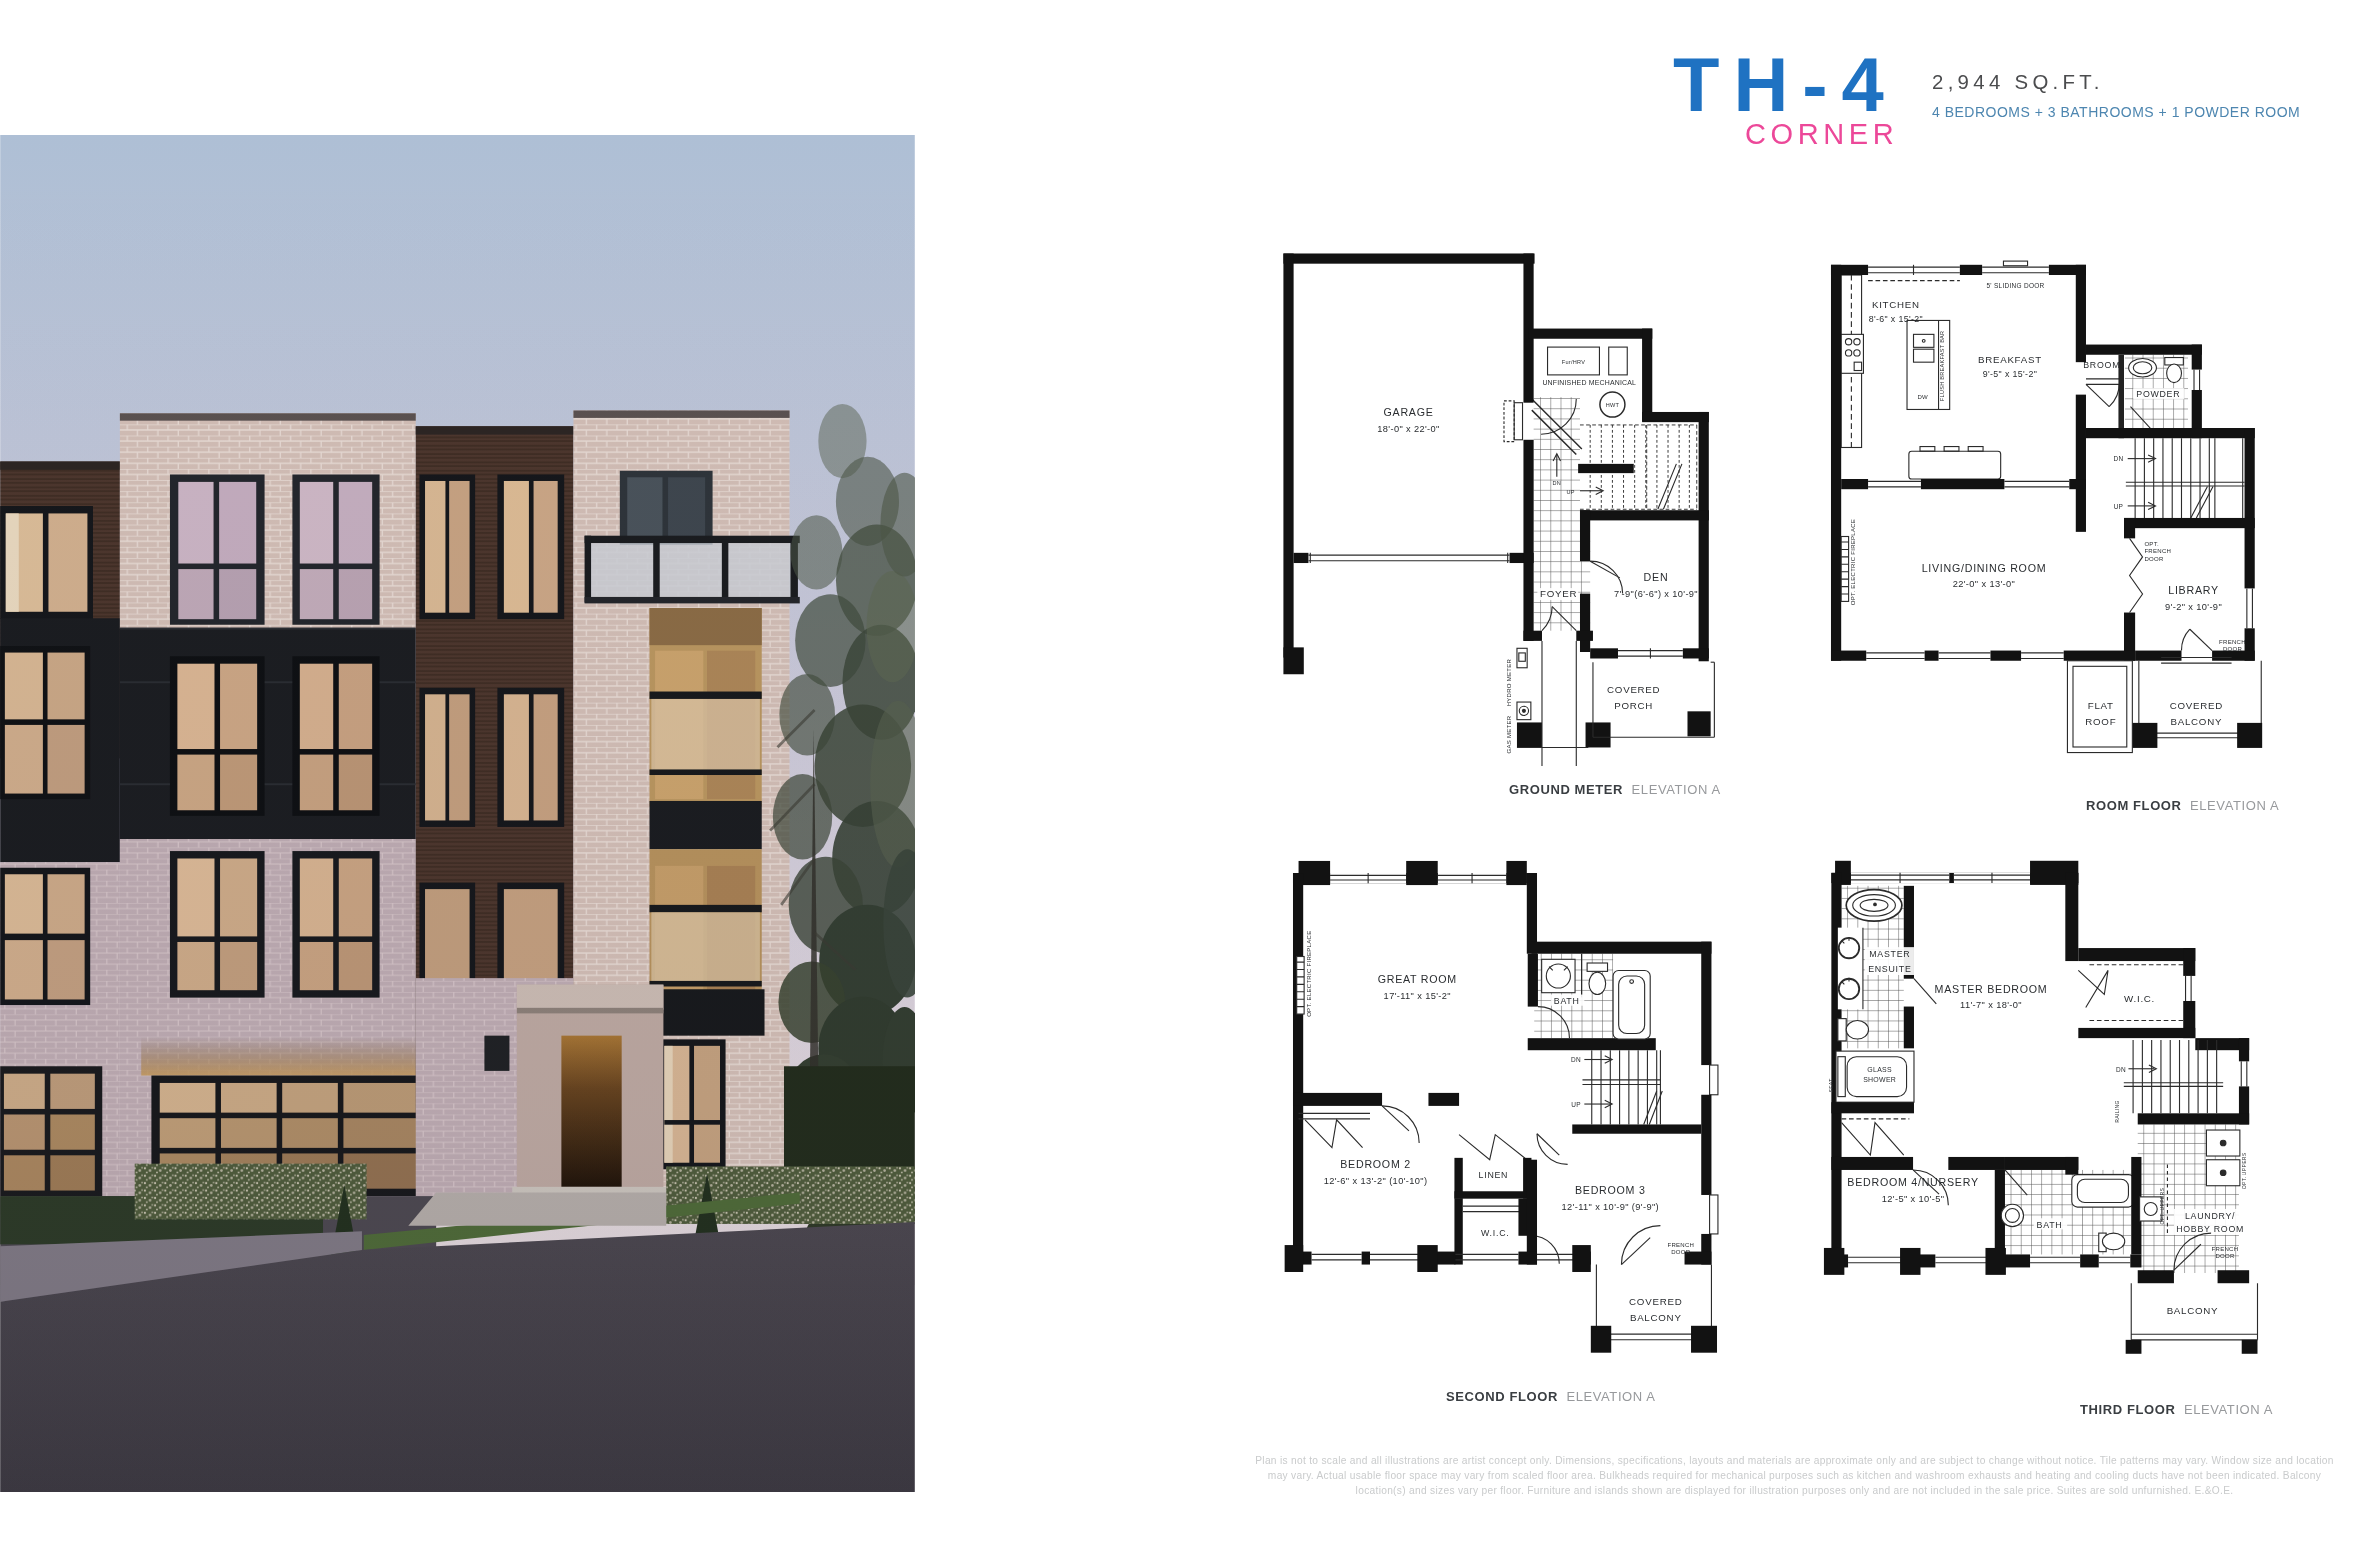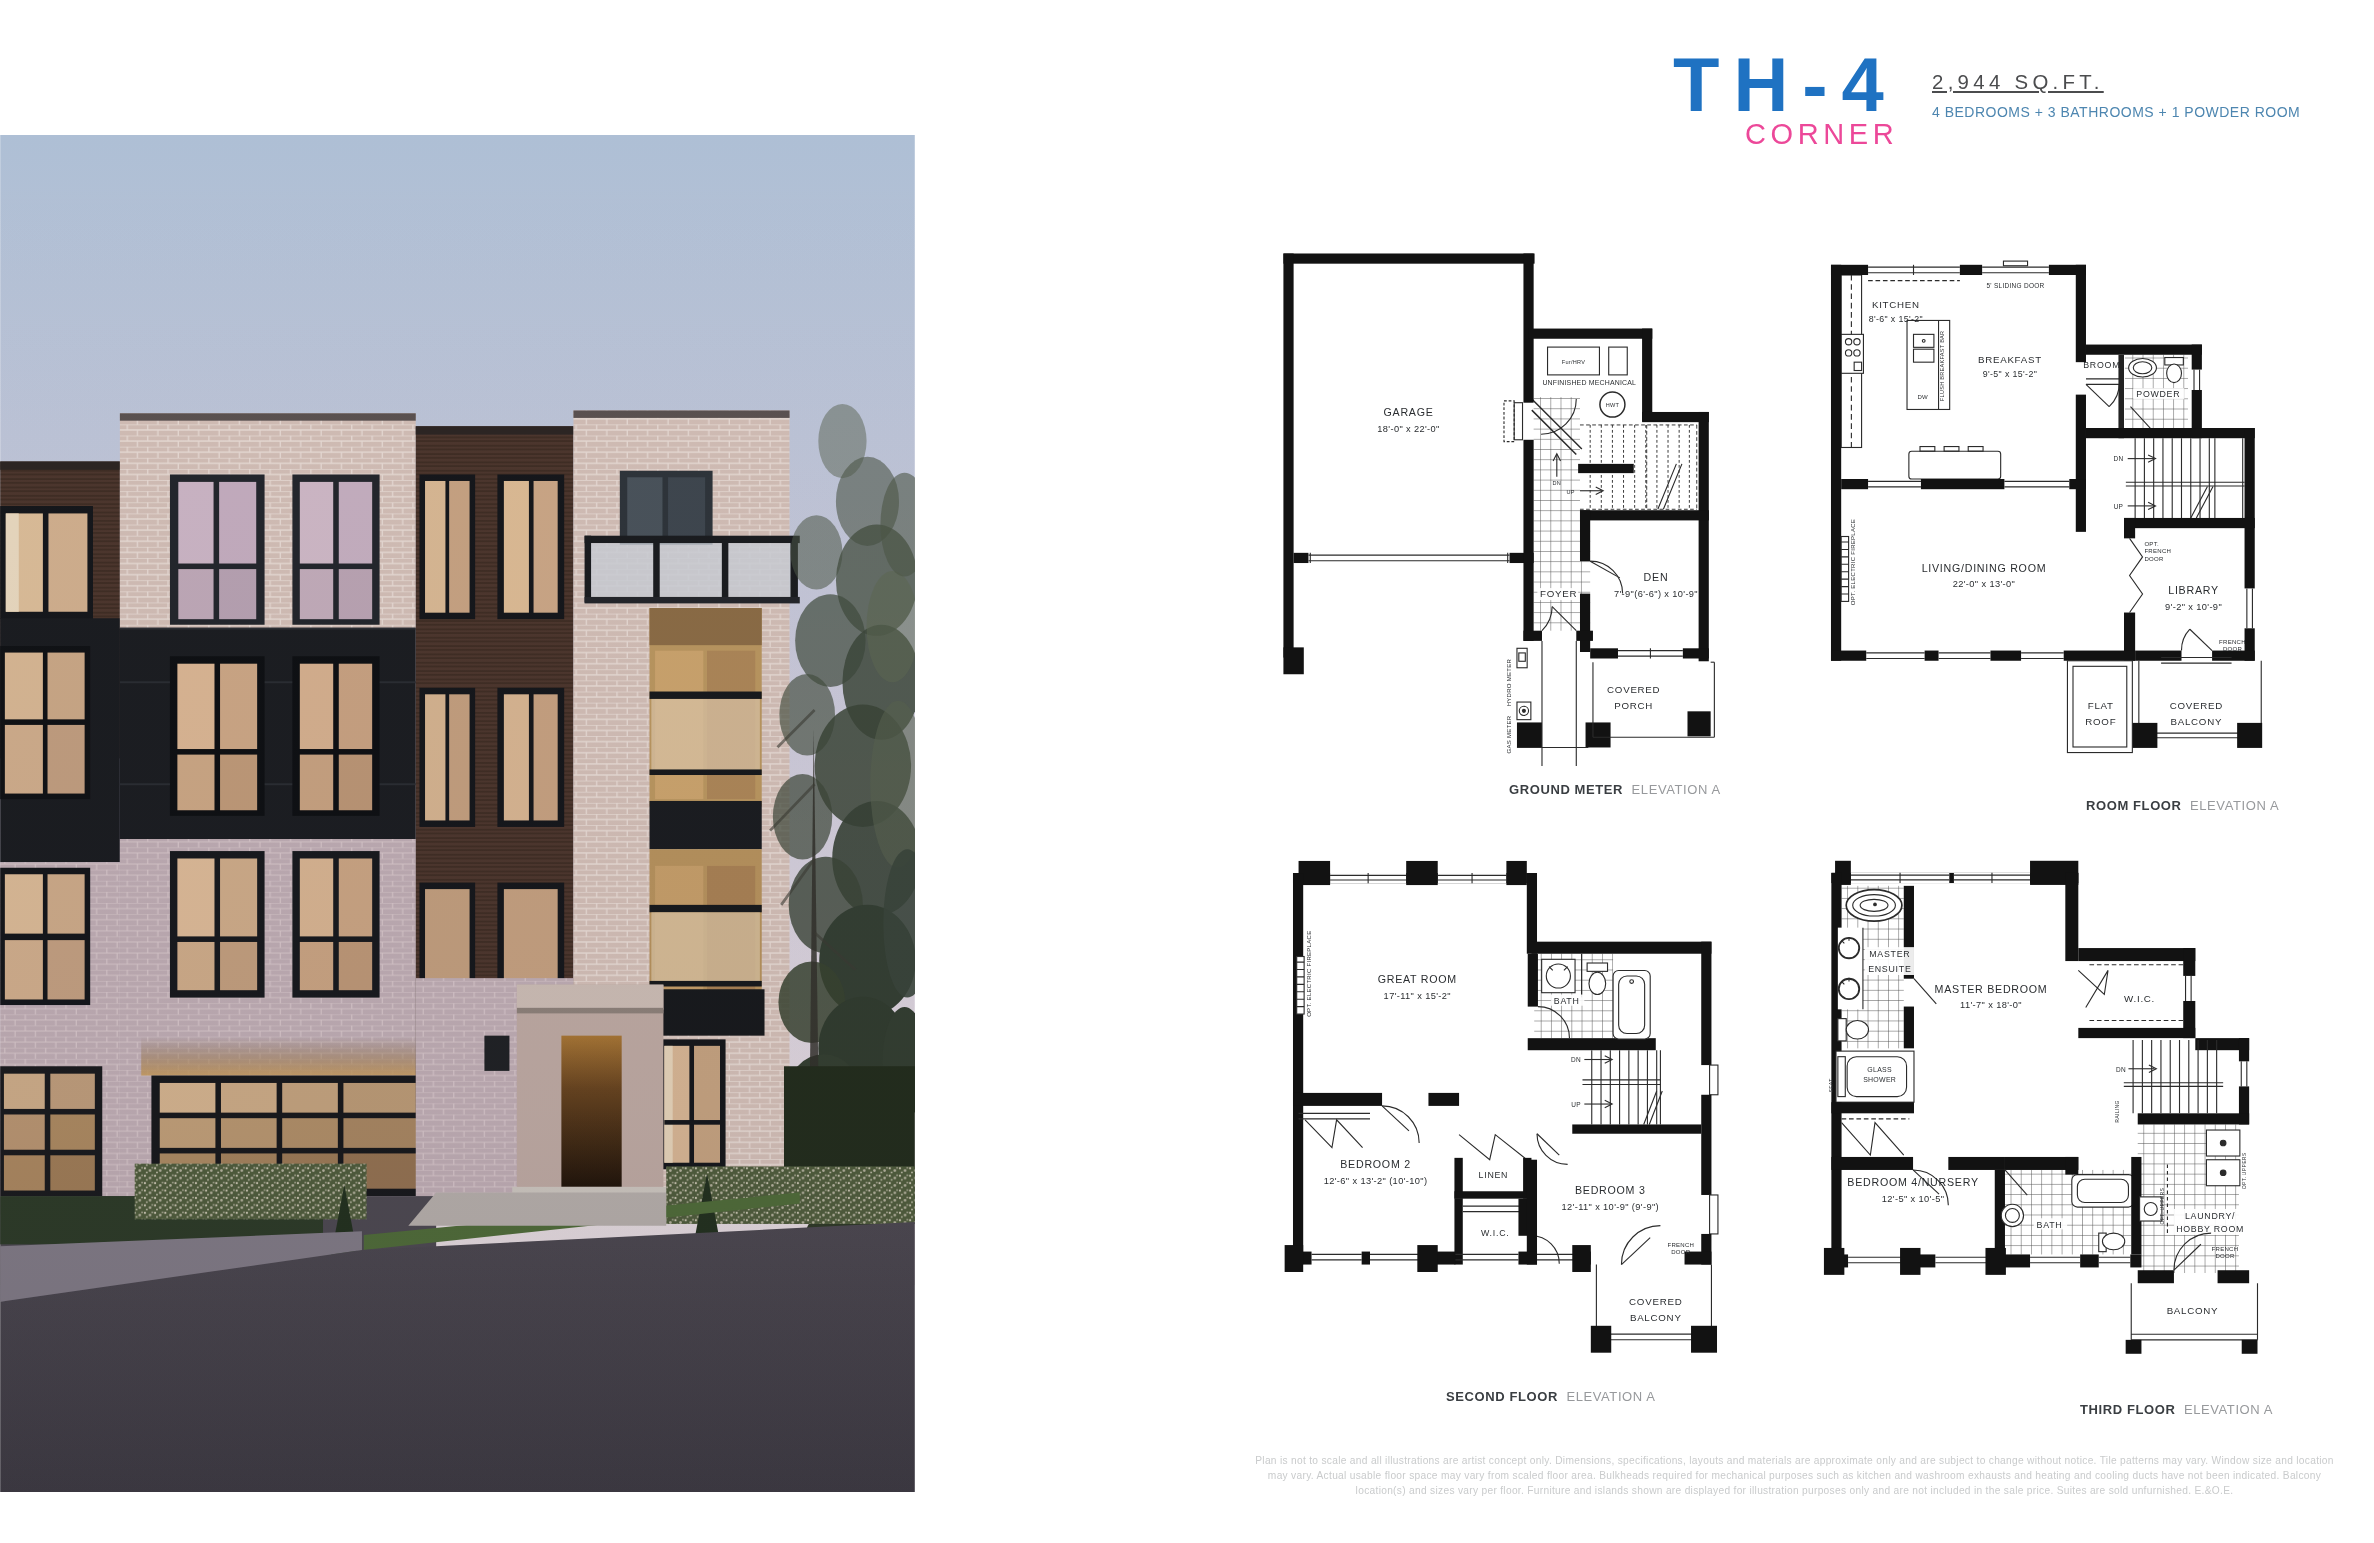--- a/index.html
+++ b/index.html
@@ -319,21 +319,21 @@
       <polygon points="0,1198 390,1182 390,1202 0,1258" fill="#7f7984"></polygon>
 
       <rect x="0" y="0" width="986" height="1463" fill="url(#dusk)"></rect>
     </svg>
   </div>
 
   <div class="abs cap" style="left:1673px;top:41px;font-size:76px;font-weight:bold;letter-spacing:14px;color:#1f72c2;">TH-4</div>
 
   <div class="abs cap" style="left:1745px;top:118px;font-size:29px;letter-spacing:4.6px;color:#ec4899;">CORNER</div>
 
-  <div class="abs cap" style="left:1932px;top:71px;font-size:20.4px;letter-spacing:4.3px;color:#4b4c4e;text-decoration:underline;">2,944 SQ.FT.</div>
+  <div class="abs cap" style="left:1932px;top:71px;font-size:20.4px;letter-spacing:4.3px;color:#4b4c4e;">2,944 SQ.FT.</div>
 
   <div class="abs cap" style="left:1932px;top:104px;font-size:14px;letter-spacing:0.5px;color:#4d86b0;">4 BEDROOMS + 3 BATHROOMS + 1 POWDER ROOM</div>
 
   <svg id="plan-ground" class="abs" style="left:1275px;top:247px;" width="445" height="519" viewBox="1375 266 480 560">
     <defs>
       <pattern id="tile9" width="11" height="11" patternUnits="userSpaceOnUse">
         <path d="M11 0H0V11" fill="none" stroke="#4a4a4a" stroke-width="1"></path>
       </pattern>
     </defs>
 

